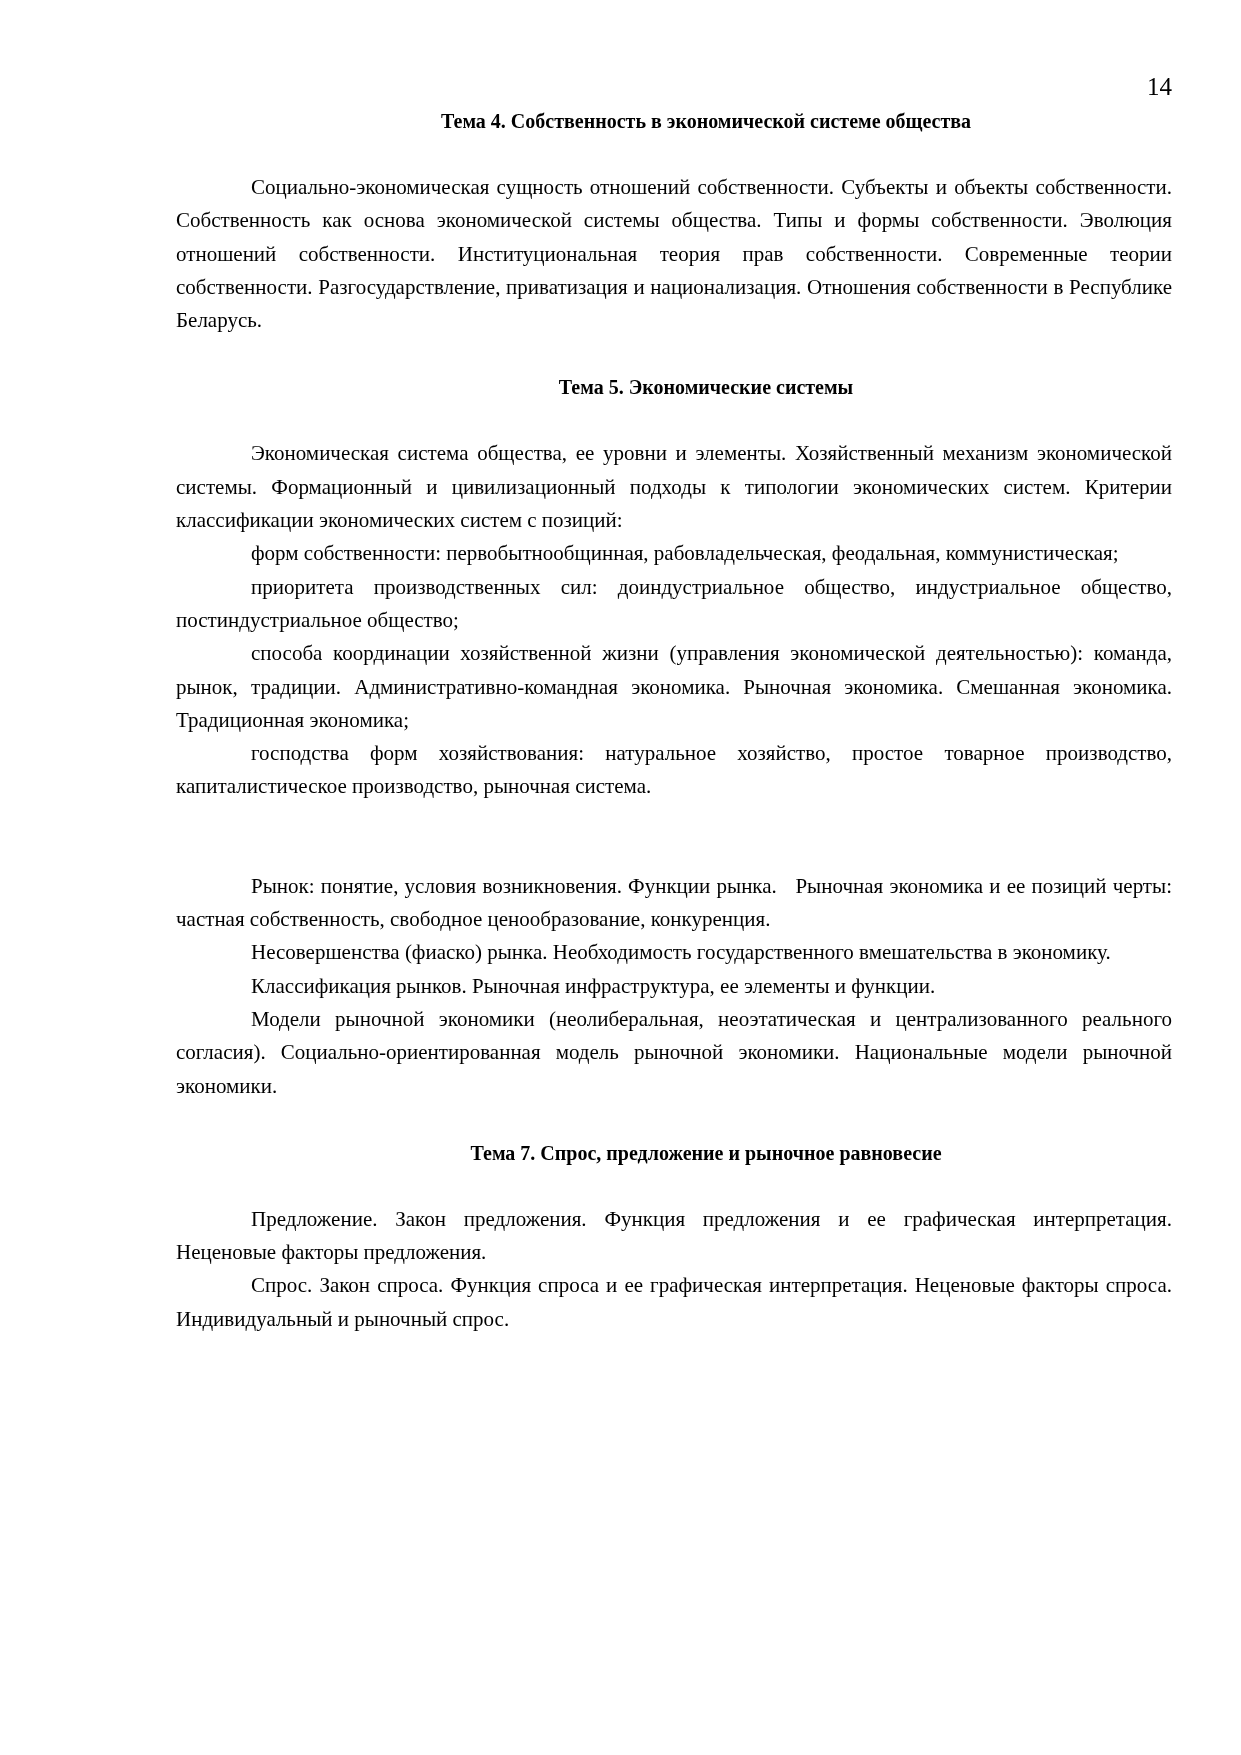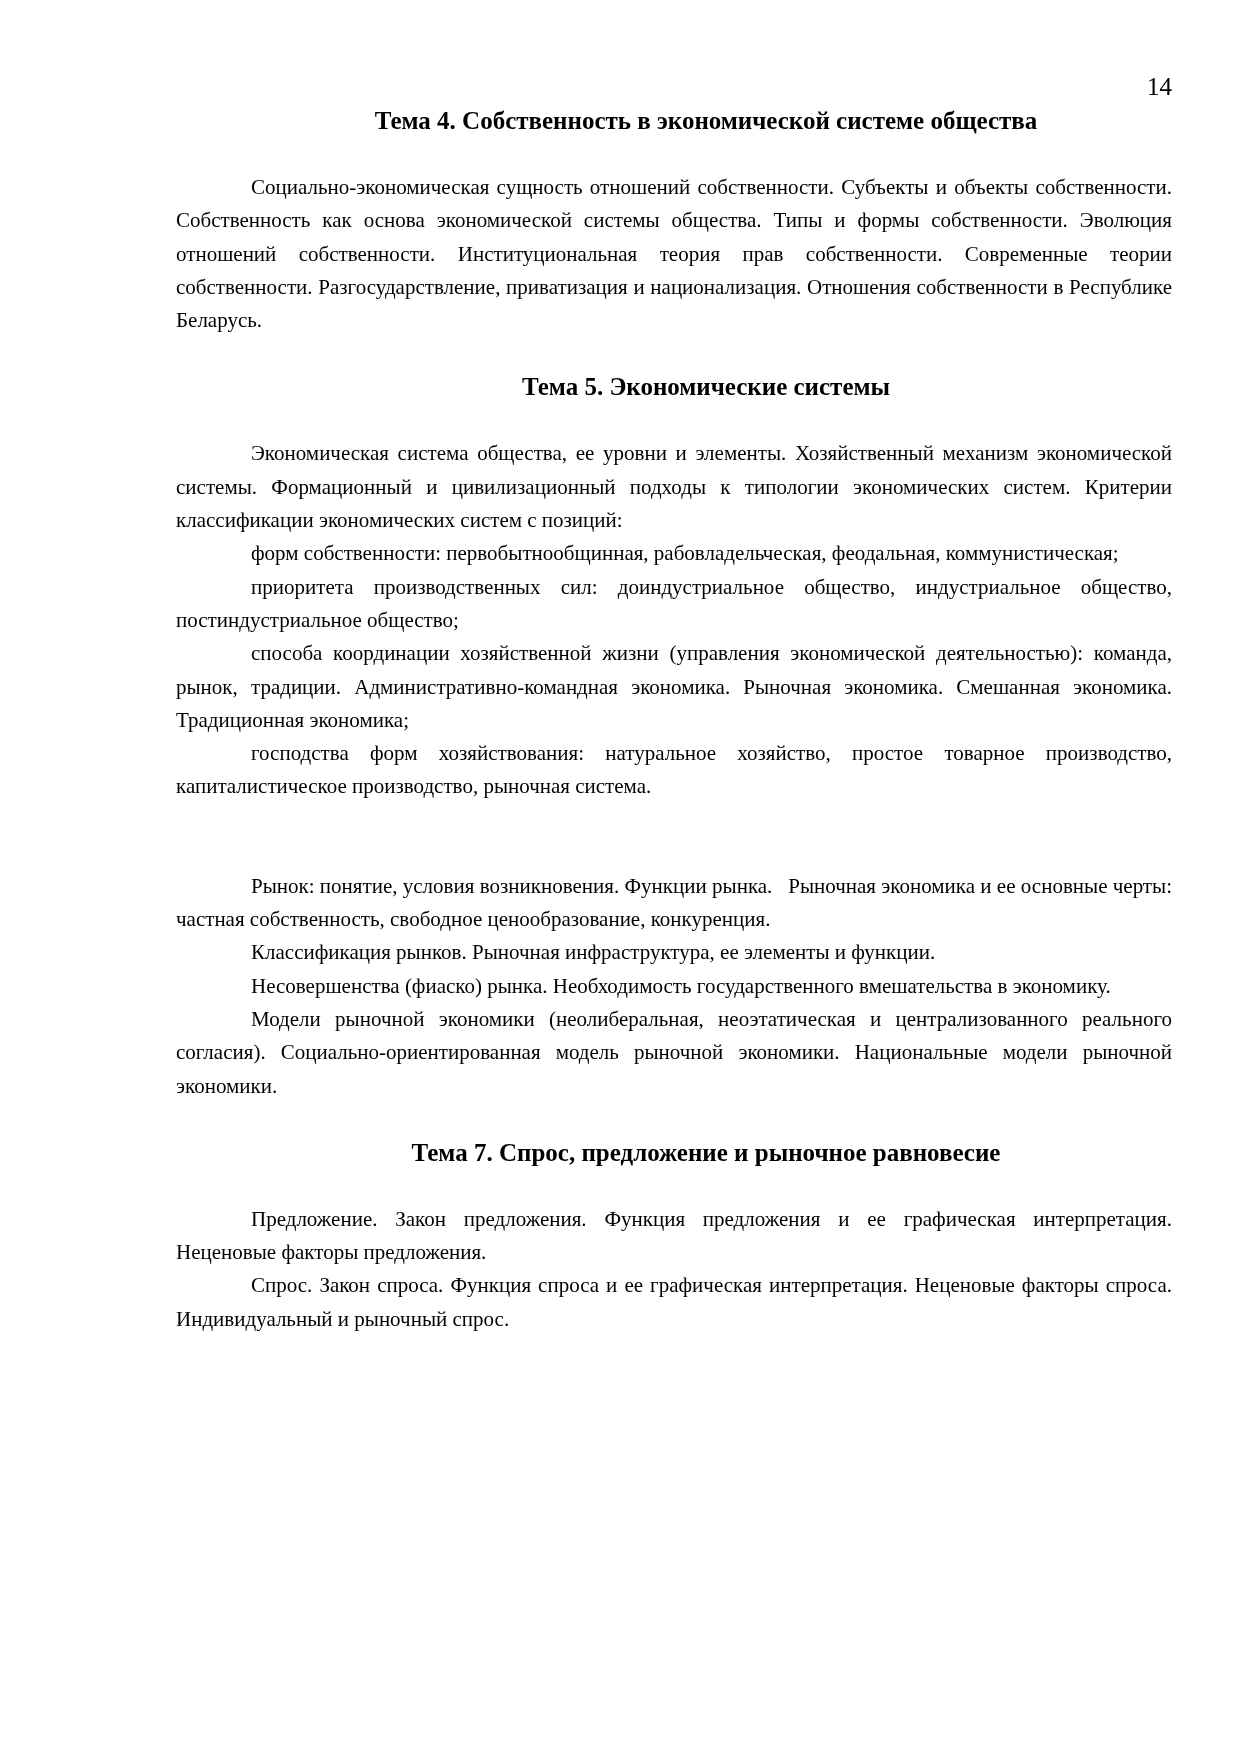--- a/index.html
+++ b/index.html
@@ -22,21 +22,21 @@
       width: 996px;
     }
     .page-number {
       text-align: right;
       font-size: 25px;
       line-height: 34px;
       margin: 0 0 0 64px;
     }
     .heading {
       font-weight: bold;
-      font-size: 25px;
+      font-size: 20px;
       line-height: 34px;
       margin: 0;
       text-align: center;
       padding-left: 64px;
     }
     .heading.first { margin-top: 0; }
     .para {
       font-size: 21px;
       line-height: 33.3px;
       text-align: justify;
@@ -67,23 +67,23 @@
     <p class="para">форм собственности: первобытнообщинная, рабовладельческая, феодальная, коммунистическая;</p>
     <p class="para">приоритета производственных сил: доиндустриальное общество, индустриальное общество, постиндустриальное общество;</p>
     <p class="para">способа координации хозяйственной жизни (управления экономической деятельностью): команда, рынок, традиции. Административно-командная экономика. Рыночная экономика. Смешанная экономика. Традиционная экономика;</p>
     <p class="para">господства форм хозяйствования: натуральное хозяйство, простое товарное производство, капиталистическое производство, рыночная система.</p>
   </section>
 
   <div class="gap-before-heading"></div>
 
   <section>
     <div class="gap-after-heading"></div>
-    <p class="para" style="white-space: pre-wrap;">Рынок: понятие, условия возникновения. Функции рынка.   Рыночная экономика и ее основные черты: частная собственность, свободное ценообразование, конкуренция.</p>
+    <p class="para" style="white-space: pre-wrap;">Рынок: понятие, условия возникновения. Функции рынка.   Рыночная экономика и ее позиций черты: частная собственность, свободное ценообразование, конкуренция.</p>
+    <p class="para">Несовершенства (фиаско) рынка. Необходимость государственного вмешательства в экономику.</p>
     <p class="para">Классификация рынков. Рыночная инфраструктура, ее элементы и функции.</p>
-    <p class="para">Несовершенства (фиаско) рынка. Необходимость государственного вмешательства в экономику.</p>
     <p class="para">Модели рыночной экономики (неолиберальная, неоэтатическая и централизованного реального согласия). Социально-ориентированная модель рыночной экономики. Национальные модели рыночной экономики.</p>
   </section>
 
   <div class="gap-before-heading"></div>
 
   <section>
     <h2 class="heading">Тема 7. Спрос, предложение и рыночное равновесие</h2>
     <div class="gap-after-heading"></div>
     <p class="para" style="white-space: pre-wrap;">Предложение. Закон предложения. Функция предложения и ее графическая интерпретация.  Неценовые факторы предложения.</p>
     <p class="para">Спрос. Закон спроса. Функция спроса и ее графическая интерпретация. Неценовые факторы спроса. Индивидуальный и рыночный спрос.</p>

